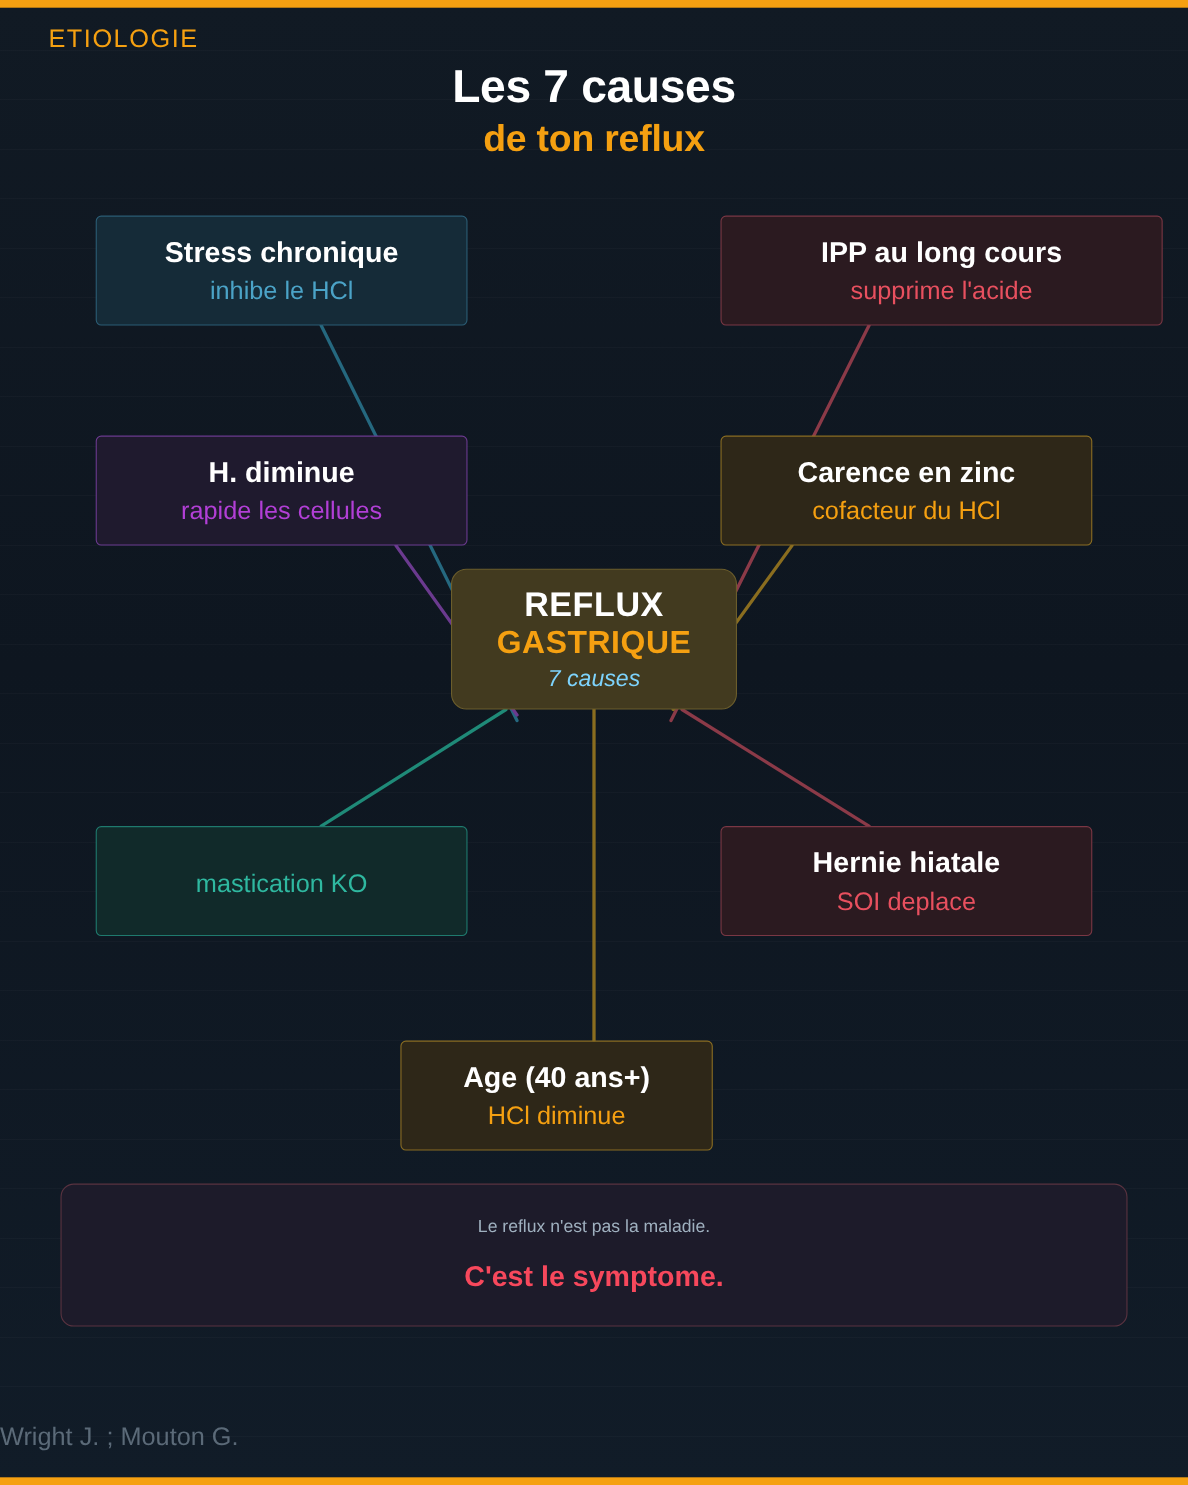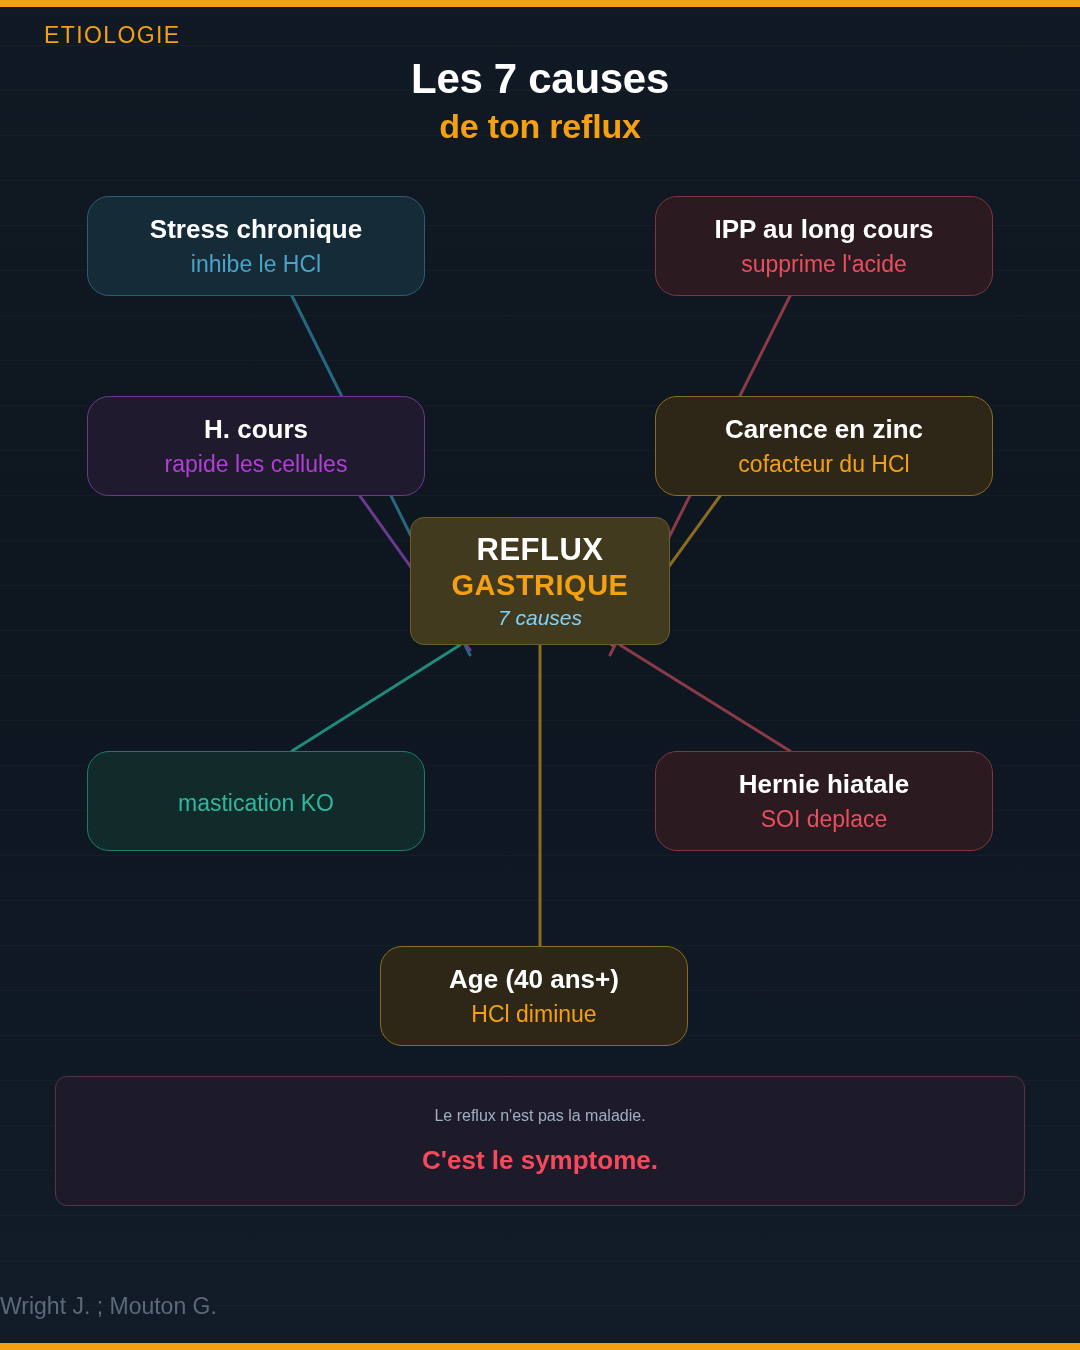--- a/index.html
+++ b/index.html
@@ -52,21 +52,21 @@
   }
   #title-sub {
     font-size:34px; font-weight:bold; color:#f5a011;
     letter-spacing:-0.2px; margin-top:4px;
   }
 
   svg#links { position:absolute; left:0; top:0; width:1080px; height:1350px; }
 
   .node {
     position:absolute;
-    border-radius:22px;
+    border-radius:5px;
     display:flex; flex-direction:column;
     align-items:center; justify-content:center;
     text-align:center;
   }
   .node .t {
     font-size:26px; font-weight:bold; color:#ffffff;
     line-height:1.2;
   }
   .node .s {
     font-size:23px; font-weight:400; line-height:1.25;
@@ -125,40 +125,40 @@
       <line x1="460" y1="645" x2="292" y2="751" stroke="#1f8a78" stroke-width="3" stroke-linecap="round"></line>
       <line x1="620" y1="645" x2="790" y2="751" stroke="#8b3a48" stroke-width="3" stroke-linecap="round"></line>
       <line x1="540" y1="645" x2="540" y2="946" stroke="#8a6d1f" stroke-width="3" stroke-linecap="round"></line>
     </svg>
 
   <div id="nodes-layer">
       <div class="node" style="left: 87px; top: 196px; width: 338px; height: 100px; background: rgb(21, 43, 56); border: 1px solid rgb(43, 93, 117);">
         <div class="t">Stress chronique</div>
         <div class="s" style="color: rgb(75, 163, 199);">inhibe le HCl</div>
       </div>
-      <div class="node" style="left: 655px; top: 196px; width: 338px; height: 100px; background: rgb(43, 26, 32); border: 1px solid rgb(122, 55, 68);">
+      <div class="node" style="left: 655px; top: 196px; width: 402px; height: 100px; background: rgb(43, 26, 32); border: 1px solid rgb(122, 55, 68);">
         <div class="t">IPP au long cours</div>
         <div class="s" style="color: rgb(232, 80, 95);">supprime l'acide</div>
       </div>
       <div class="node" style="left: 87px; top: 396px; width: 338px; height: 100px; background: rgb(31, 26, 46); border: 1px solid rgb(107, 58, 143);">
-        <div class="t">H. cours</div>
+        <div class="t">H. diminue</div>
         <div class="s" style="color: rgb(178, 63, 214);">rapide les cellules</div>
       </div>
       <div class="node" style="left: 655px; top: 396px; width: 338px; height: 100px; background: rgb(46, 39, 24); border: 1px solid rgb(138, 109, 34);">
         <div class="t">Carence en zinc</div>
         <div class="s" style="color: rgb(245, 160, 17);">cofacteur du HCl</div>
       </div>
       <div class="node" style="left: 87px; top: 751px; width: 338px; height: 100px; background: rgb(17, 42, 42); border: 1px solid rgb(31, 122, 110);">
         <div class="s" style="color: rgb(47, 184, 160);">mastication KO</div>
       </div>
       <div class="node" style="left: 655px; top: 751px; width: 338px; height: 100px; background: rgb(43, 26, 32); border: 1px solid rgb(122, 55, 68);">
         <div class="t">Hernie hiatale</div>
         <div class="s" style="color: rgb(232, 80, 95);">SOI deplace</div>
       </div>
-      <div class="node" style="left: 380px; top: 946px; width: 308px; height: 100px; background: rgb(46, 39, 24); border: 1px solid rgb(138, 109, 34);">
+      <div class="node" style="left: 364px; top: 946px; width: 284px; height: 100px; background: rgb(46, 39, 24); border: 1px solid rgb(138, 109, 34);">
         <div class="t">Age (40 ans+)</div>
         <div class="s" style="color: rgb(245, 160, 17);">HCl diminue</div>
       </div>
     </div>
 
   <div id="center" style="left: 410px; top: 517px; width: 260px; height: 128px; background: rgb(66, 58, 31); border: 1px solid rgb(107, 93, 44);">
     <div class="c1">REFLUX</div>
     <div class="c2">GASTRIQUE</div>
     <div class="c3">7 causes</div>
   </div>

